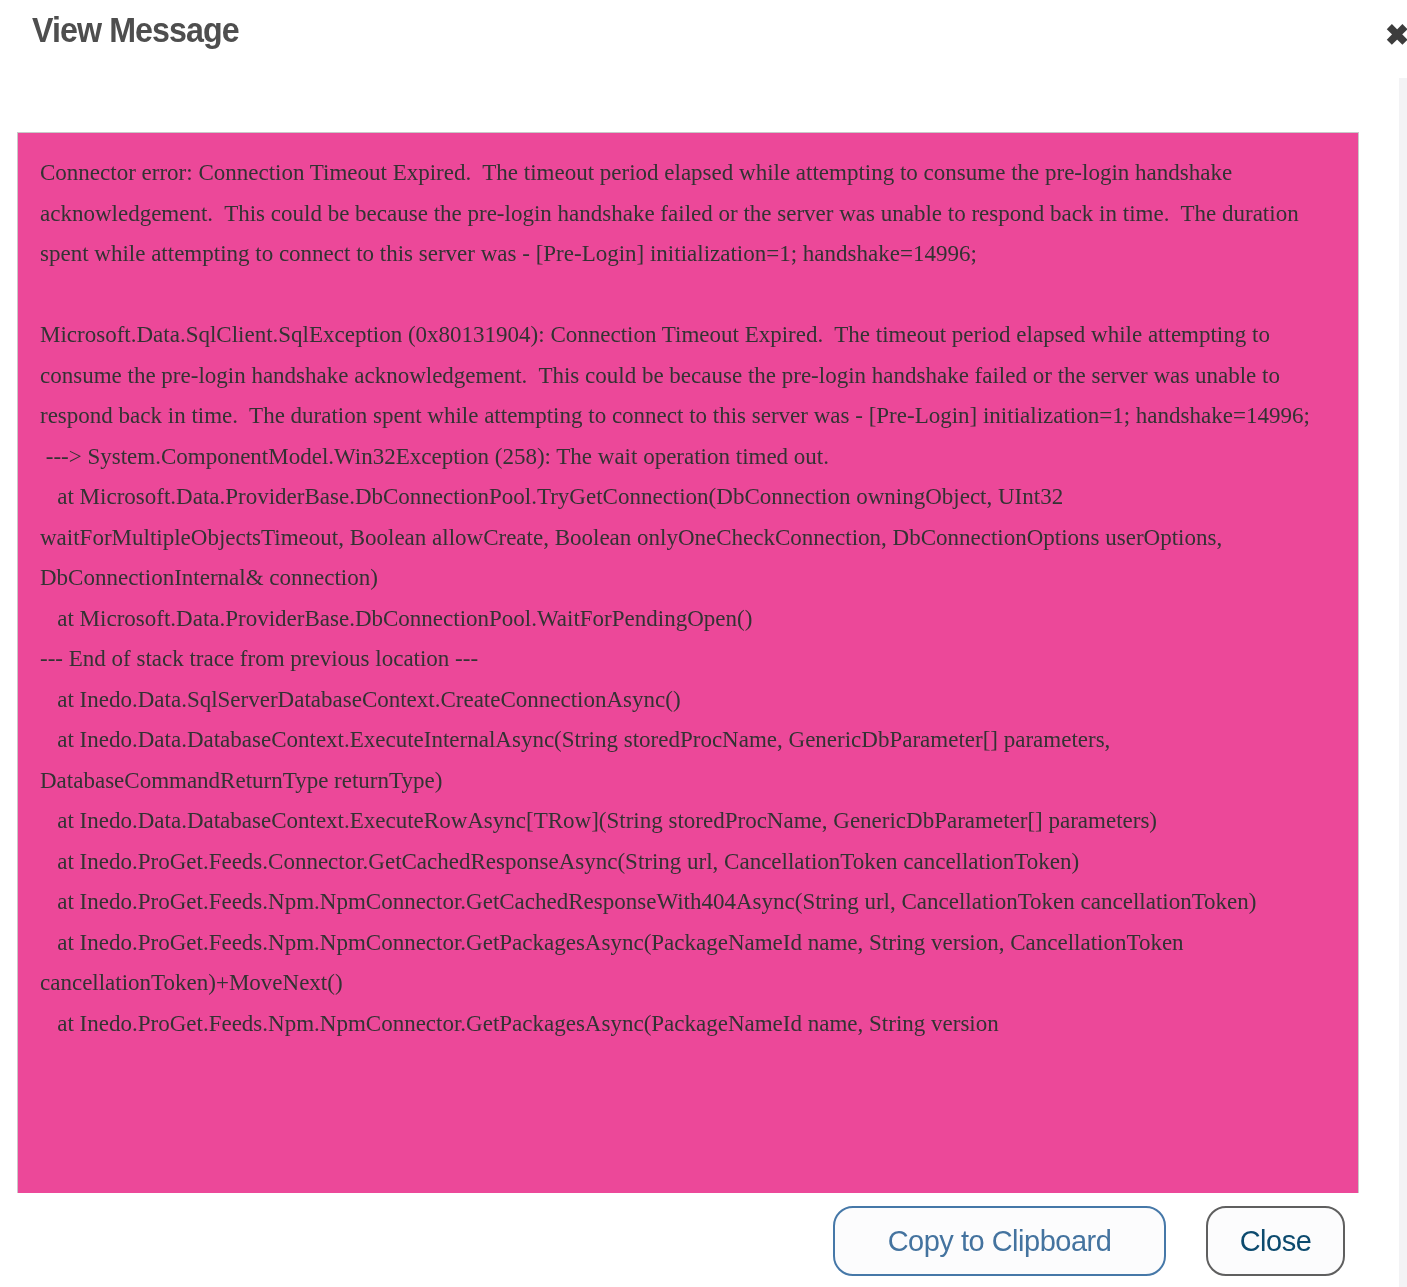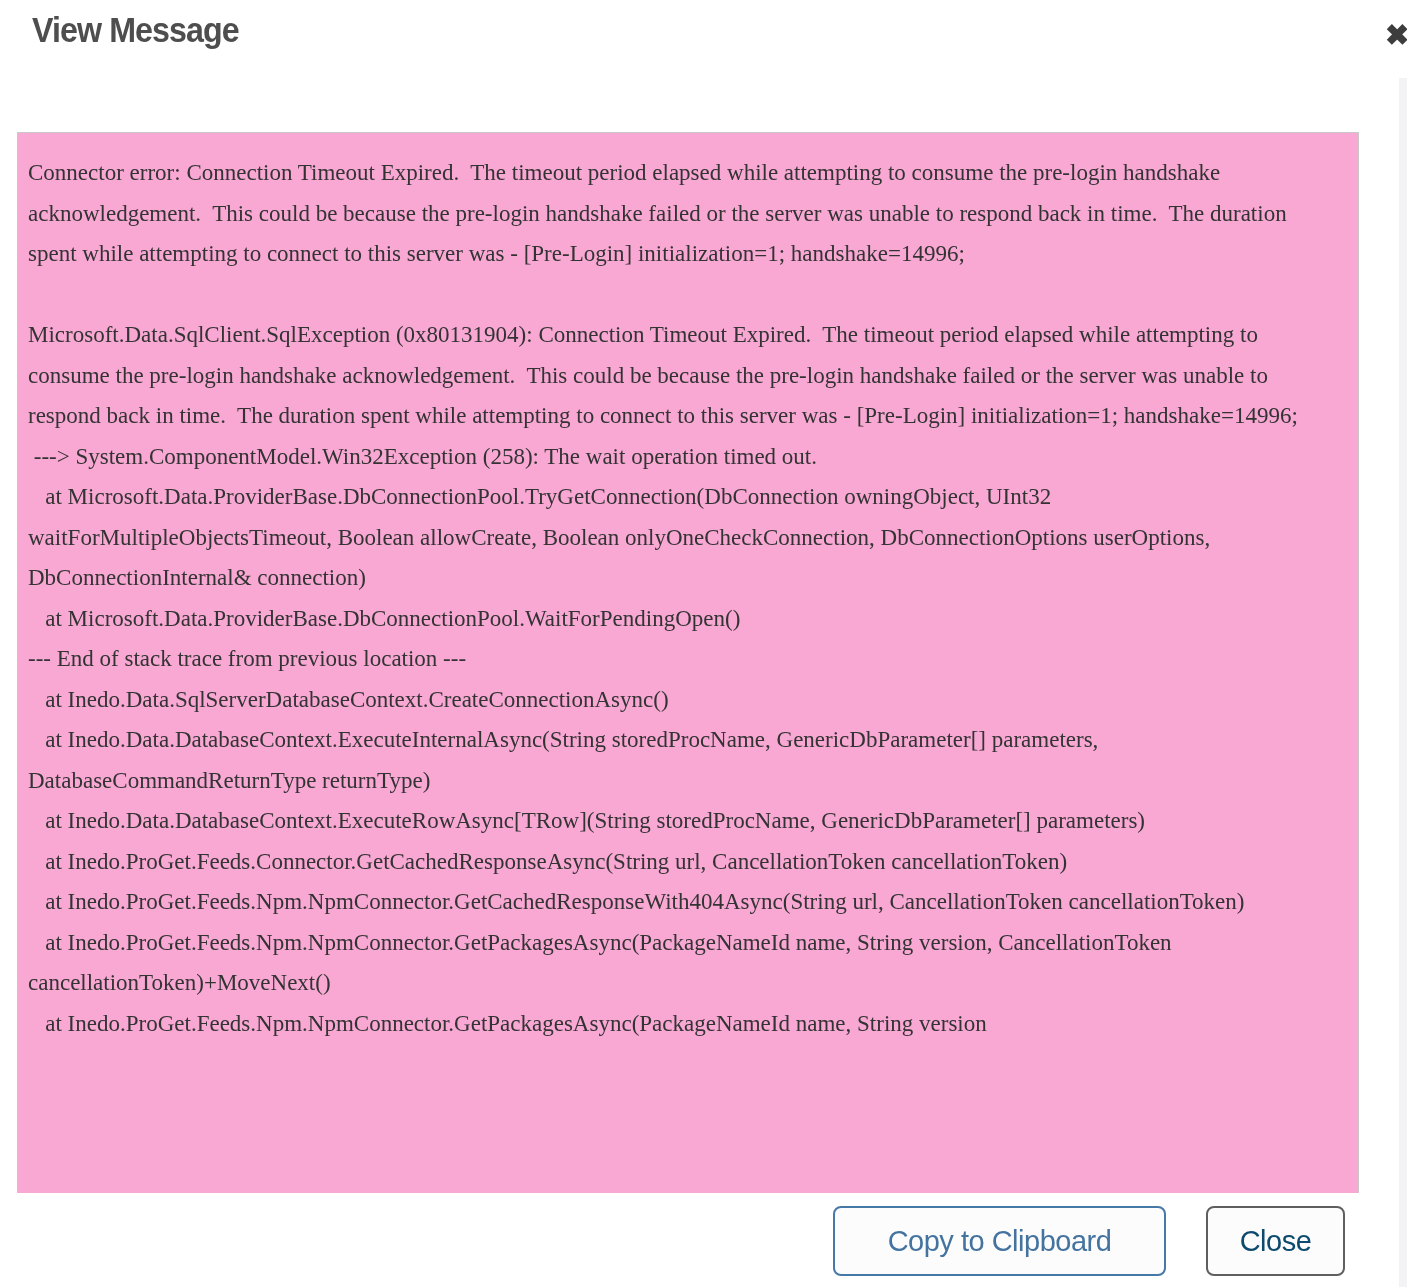--- a/index.html
+++ b/index.html
@@ -44,39 +44,39 @@
   
   .message-box {
     position: absolute;
     left: 17px;
     top: 132px;
     width: 1342px;
     height: 1061px;
     box-sizing: border-box;
     border: 1px solid #c9c9c9;
     border-bottom: none;
-    background: #f9a8d4;
-    padding: 20px 24px 0 10px;
+    background: #ec4899;
+    padding: 20px 24px 0 22px;
     overflow: hidden;
   }
   .message-text {
     font-family: "Liberation Serif", serif;
     font-size: 23px;
     line-height: 40.5px;
     color: #333333;
     white-space: pre-wrap;
     word-wrap: break-word;
   }
 
   
   .btn {
     position: absolute;
     box-sizing: border-box;
     height: 70px;
-    border-radius: 8px;
+    border-radius: 20px;
     background: #fcfcfd;
     font-family: "Liberation Sans", sans-serif;
     font-size: 29px;
     letter-spacing: -0.5px;
     cursor: pointer;
     padding: 0;
   }
   .btn-copy {
     left: 833px;
     top: 1206px;

